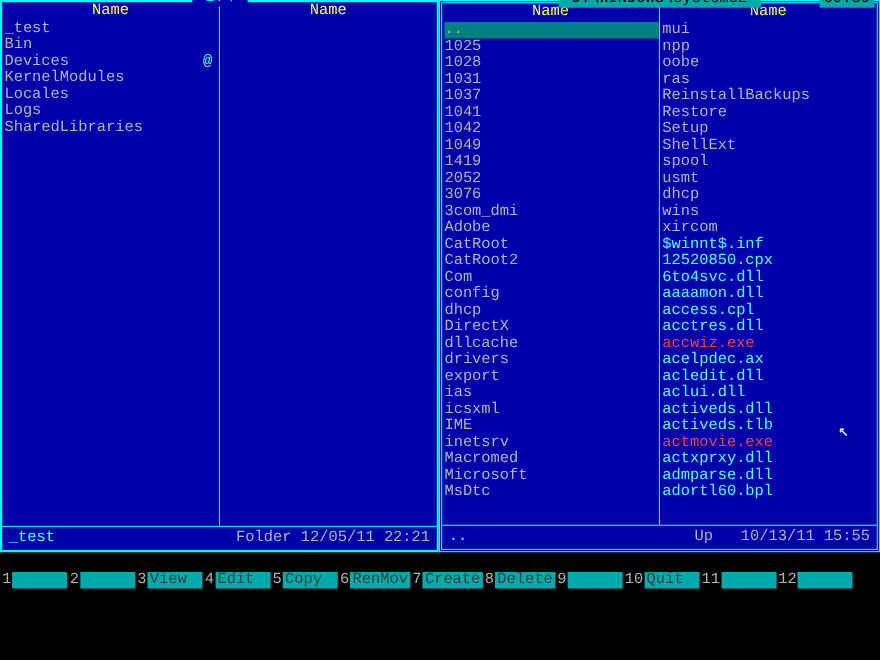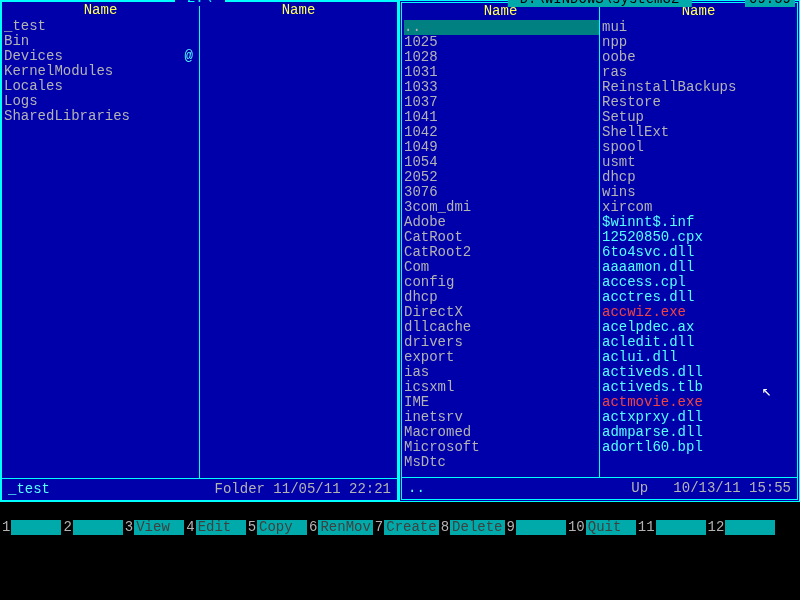--- a/index.html
+++ b/index.html
@@ -141,43 +141,42 @@
         <div class="col">
           <div class="colhead">Name</div>
           <div class="filelist" id="left-c2"></div>
         </div>
       </div>
       <div class="status">
         <span class="sname">_test</span>
         <span class="spacer"></span>
         <span>Folder</span>
         <span> </span>
-        <span>11/05/11</span>
+        <span>12/05/11</span>
         <span> </span>
         <span>22:21</span>
       </div>
     </div>
 
     <div class="panel right">
       <div class="title"> D:\WINDOWS\system32 </div>
       <div class="clock">09:59</div>
       <div class="cols">
         <div class="col">
           <div class="colhead">Name</div>
           <div class="filelist" id="right-c1">
               <div class="row sel">..</div>
               <div class="row">1025</div>
               <div class="row">1028</div>
               <div class="row">1031</div>
-              <div class="row">1033</div>
               <div class="row">1037</div>
               <div class="row">1041</div>
               <div class="row">1042</div>
               <div class="row">1049</div>
-              <div class="row">1054</div>
+              <div class="row">1419</div>
               <div class="row">2052</div>
               <div class="row">3076</div>
               <div class="row">3com_dmi</div>
               <div class="row">Adobe</div>
               <div class="row">CatRoot</div>
               <div class="row">CatRoot2</div>
               <div class="row">Com</div>
               <div class="row">config</div>
               <div class="row">dhcp</div>
               <div class="row">DirectX</div>

